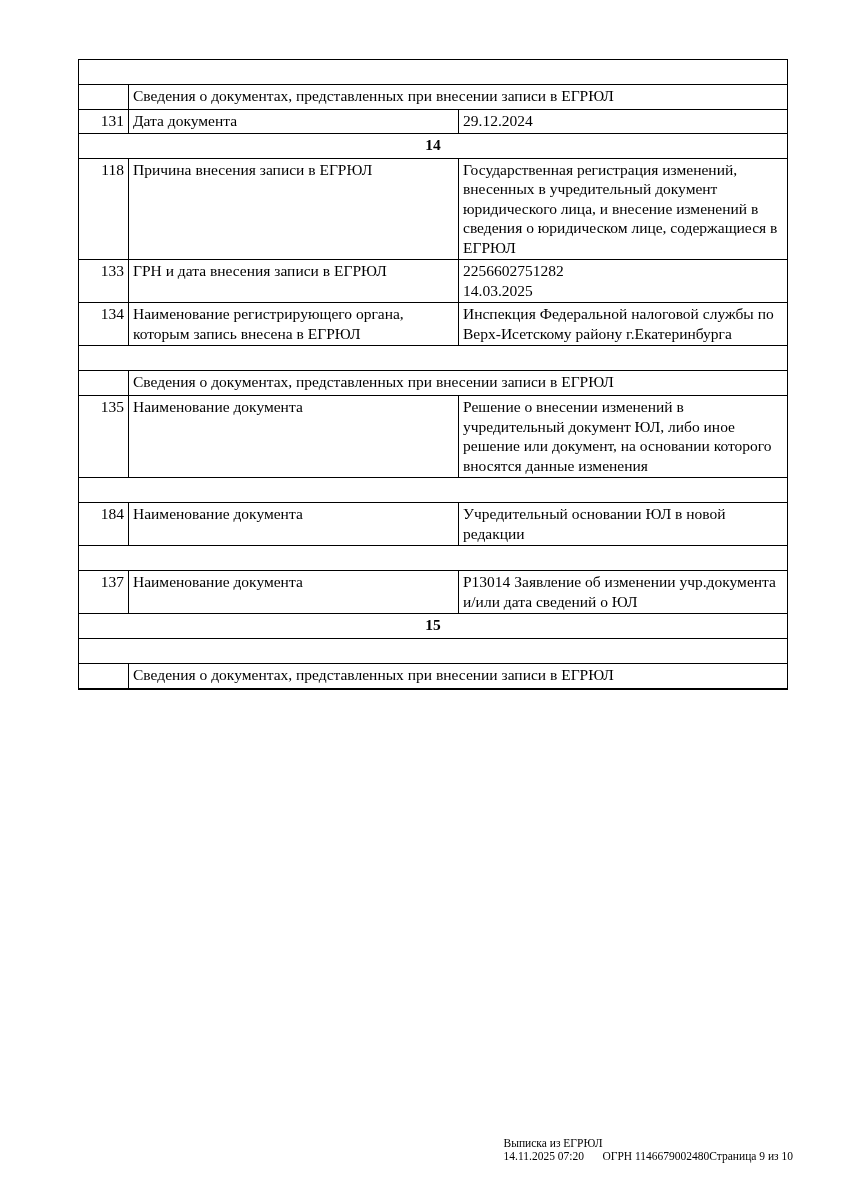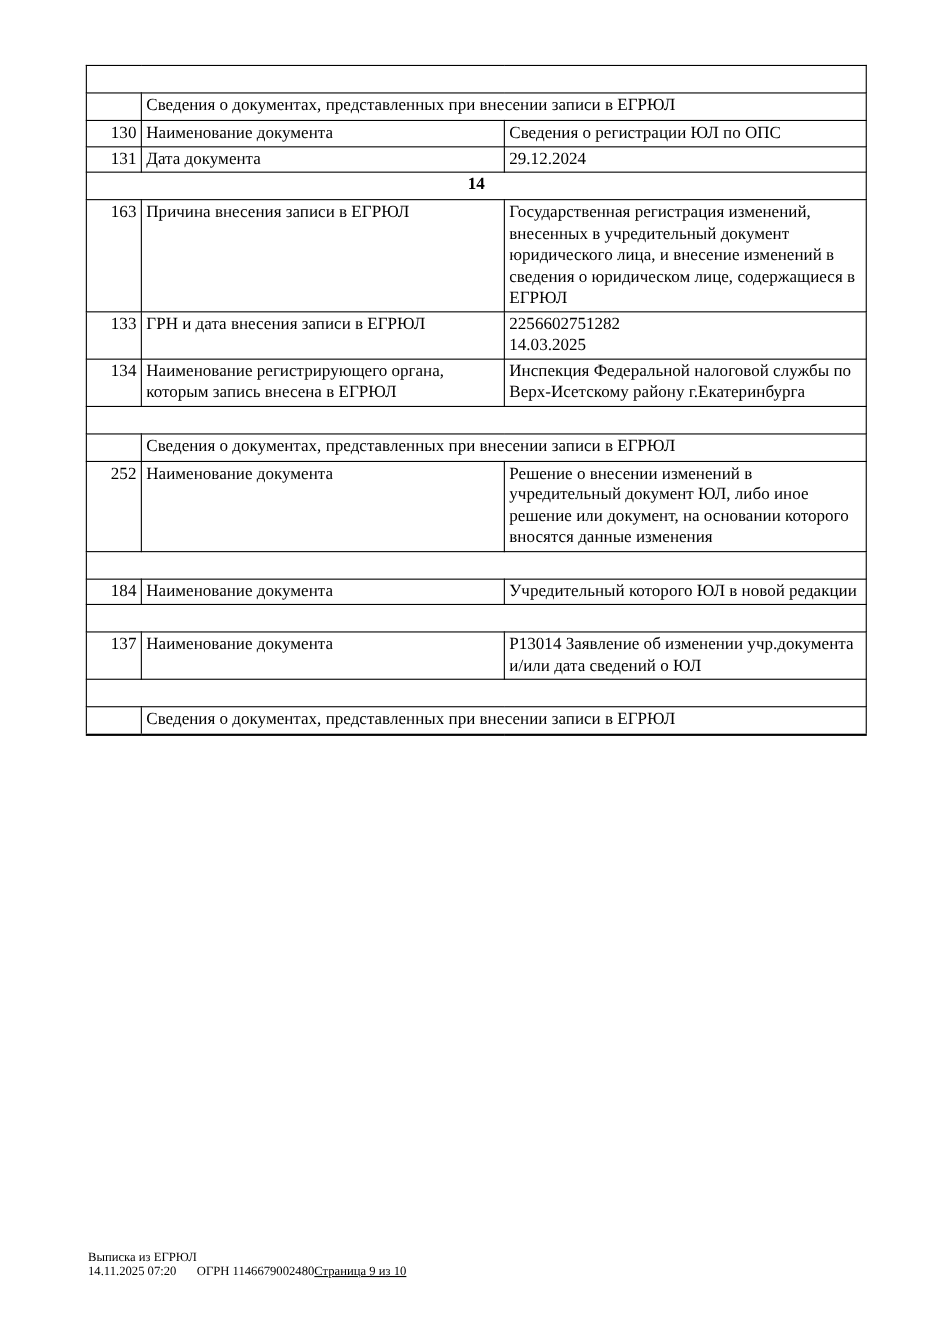--- a/index.html
+++ b/index.html
@@ -50,61 +50,56 @@
     text-align: center;
     font-weight: bold;
     height: 21px;
   }
   .page-footer {
     position: absolute;
     left: 80px;
     right: 55px;
     top: 1137px;
     display: flex;
-    justify-content: flex-start;
+    justify-content: flex-end;
     align-items: flex-end;
     font-size: 11.5px;
     line-height: 12.5px;
   }
   .footer-left   { text-align: left; }
   .footer-center { text-align: center; }
-  .footer-right  { text-align: right; text-decoration: underline; }
+  .footer-right  { text-align: right; }
 </style>
 </head>
 <body>
 
 <table class="doc-table">
   <colgroup>
     <col style="width:50px">
     <col style="width:330px">
     <col style="width:329px">
   </colgroup>
   <tbody>
     <tr class="r-spacer">
       <td colspan="3"></td>
     </tr>
     <tr class="r-section">
       <td class="c-num"></td>
       <td class="c-head" colspan="2">Сведения о документах, представленных при внесении записи в ЕГРЮЛ</td>
     </tr>
     <tr>
-      <td class="c-num">130</td>
-      <td class="c-label">Наименование документа</td>
-      <td class="c-value">Сведения о регистрации ЮЛ по ОПС</td>
-    </tr>
-    <tr>
       <td class="c-num">131</td>
       <td class="c-label">Дата документа</td>
       <td class="c-value">29.12.2024</td>
     </tr>
     <tr class="r-marker">
       <td colspan="3">14</td>
     </tr>
     <tr>
-      <td class="c-num">163</td>
+      <td class="c-num">118</td>
       <td class="c-label">Причина внесения записи в ЕГРЮЛ</td>
       <td class="c-value">Государственная регистрация изменений, внесенных в учредительный документ юридического лица, и внесение изменений в сведения о юридическом лице, содержащиеся в ЕГРЮЛ</td>
     </tr>
     <tr>
       <td class="c-num">133</td>
       <td class="c-label">ГРН и дата внесения записи в ЕГРЮЛ</td>
       <td class="c-value">2256602751282
 14.03.2025</td>
     </tr>
     <tr>
@@ -113,39 +108,42 @@
       <td class="c-value">Инспекция Федеральной налоговой службы по Верх-Исетскому району г.Екатеринбурга</td>
     </tr>
     <tr class="r-spacer">
       <td colspan="3"></td>
     </tr>
     <tr class="r-section">
       <td class="c-num"></td>
       <td class="c-head" colspan="2">Сведения о документах, представленных при внесении записи в ЕГРЮЛ</td>
     </tr>
     <tr>
-      <td class="c-num">252</td>
+      <td class="c-num">135</td>
       <td class="c-label">Наименование документа</td>
       <td class="c-value">Решение о внесении изменений в учредительный документ ЮЛ, либо иное решение или документ, на основании которого вносятся данные изменения</td>
     </tr>
     <tr class="r-spacer">
       <td colspan="3"></td>
     </tr>
     <tr>
       <td class="c-num">184</td>
       <td class="c-label">Наименование документа</td>
-      <td class="c-value">Учредительный которого ЮЛ в новой редакции</td>
+      <td class="c-value">Учредительный основании ЮЛ в новой редакции</td>
     </tr>
     <tr class="r-spacer">
       <td colspan="3"></td>
     </tr>
     <tr>
       <td class="c-num">137</td>
       <td class="c-label">Наименование документа</td>
       <td class="c-value">Р13014 Заявление об изменении учр.документа и/или дата сведений о ЮЛ</td>
+    </tr>
+    <tr class="r-marker">
+      <td colspan="3">15</td>
     </tr>
     <tr class="r-spacer">
       <td colspan="3"></td>
     </tr>
     <tr class="r-section last-row">
       <td class="c-num"></td>
       <td class="c-head" colspan="2">Сведения о документах, представленных при внесении записи в ЕГРЮЛ</td>
     </tr>
   </tbody>
 </table>

